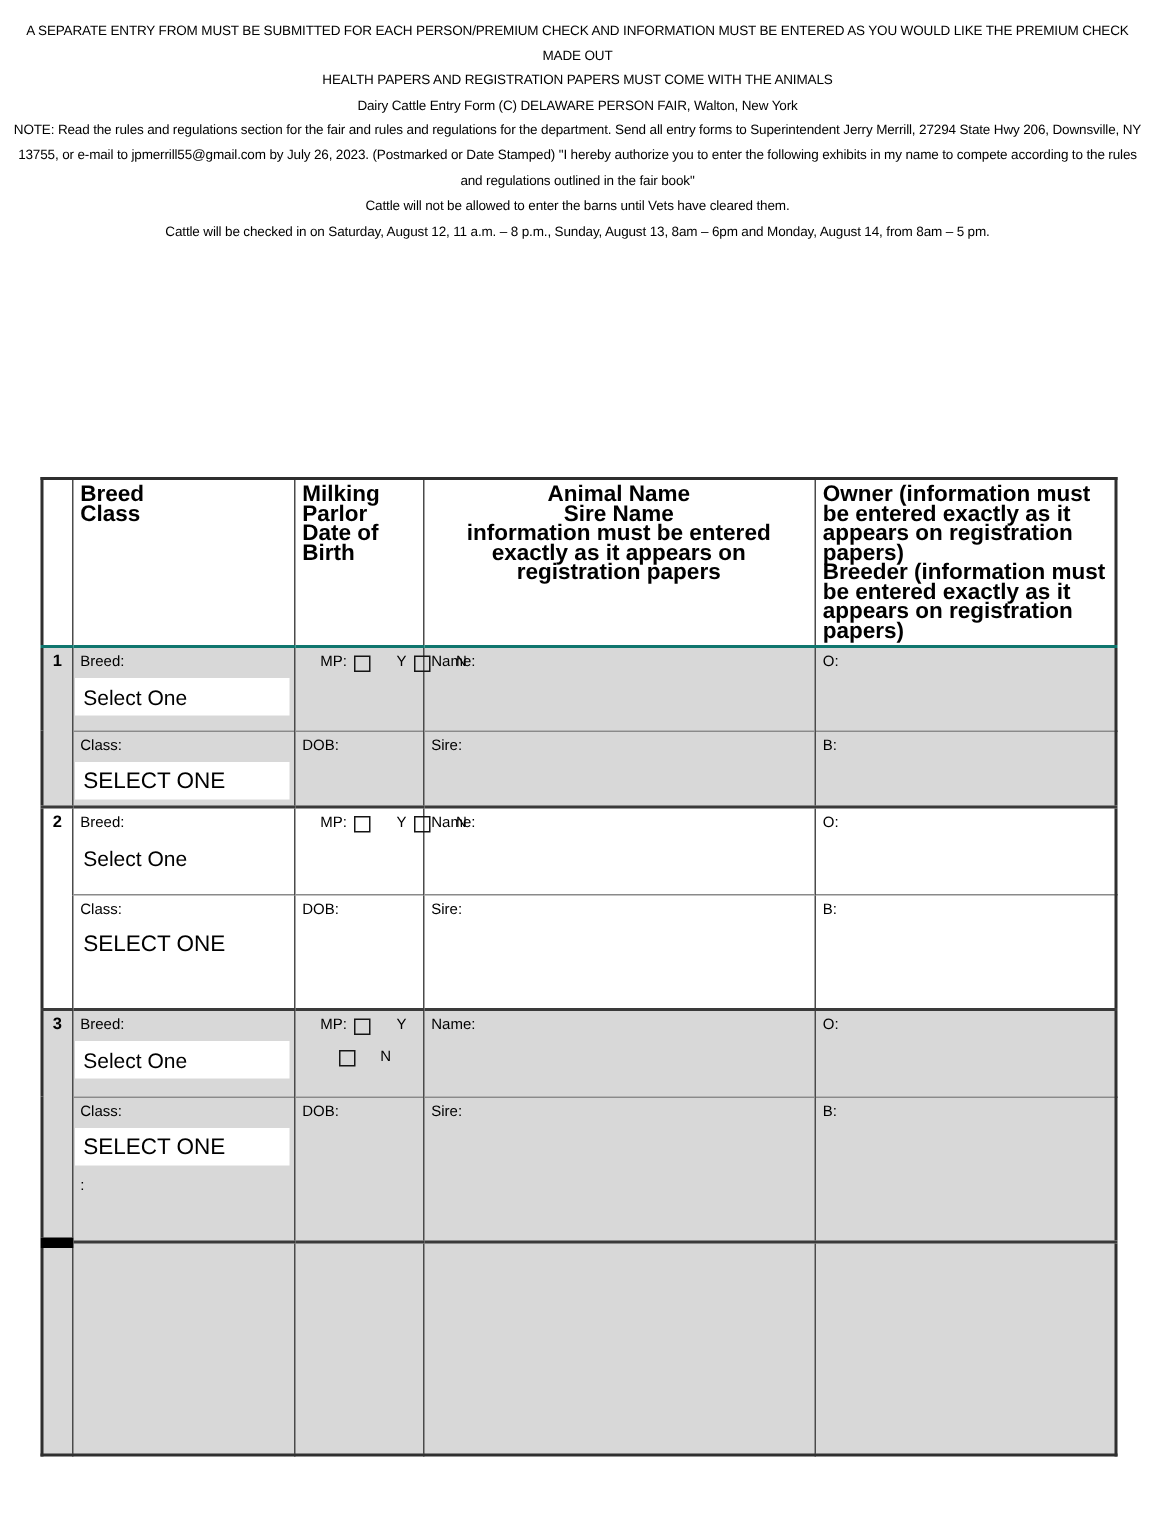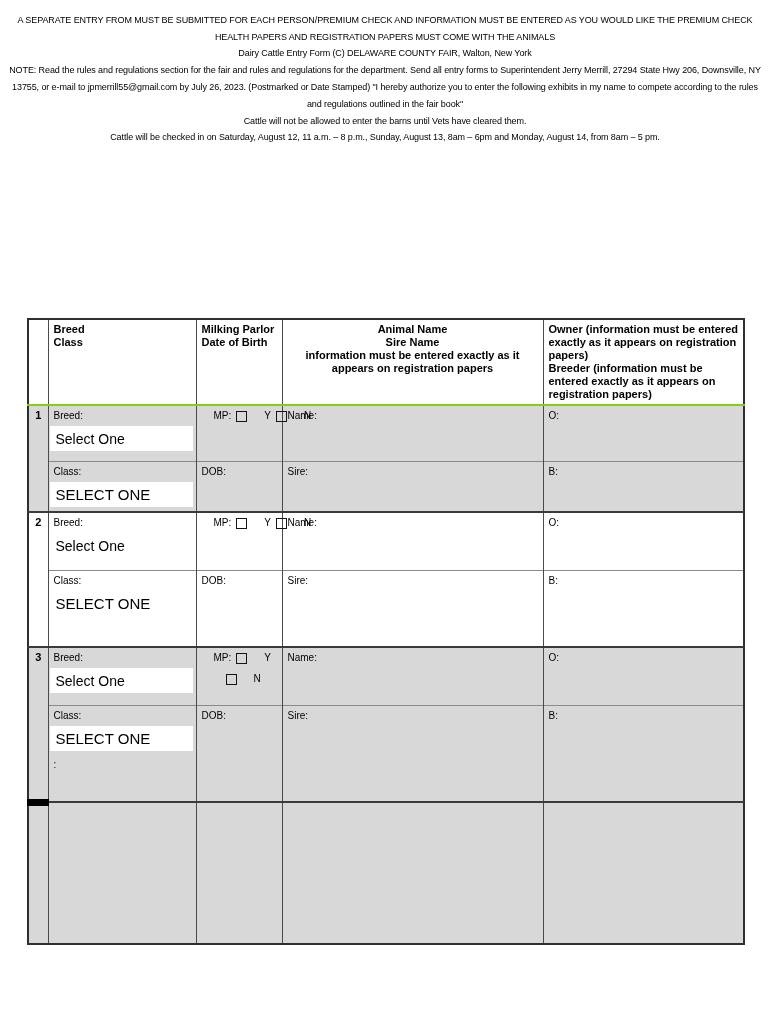--- a/index.html
+++ b/index.html
@@ -24,22 +24,22 @@
   
   table.entry{
     position:absolute;left:27px;top:318px;width:716px;
     border-collapse:collapse;table-layout:fixed;
     border:2px solid #2f2f2f;
   }
   .entry th,.entry td{
     border-left:1px solid #4a4a4a;vertical-align:top;padding:0;margin:0;
   }
   .entry thead th{
-    background:#ffffff;border-bottom:2px solid #84cc16;
-    font-size:11px;font-weight:bold;line-height:13px;text-align:left;
+    background:#ffffff;border-bottom:2px solid #0f766e;
+    font-size:15px;font-weight:bold;line-height:13px;text-align:left;
     padding:3px 5px;height:66px;
   }
   .entry thead th.center{text-align:center;}
   tr.r-top td{border-top:2px solid #3a3a3a;}
   tr.r-sub td{border-top:1px solid #8a8a8a;}
   tr.gray td{background:var(--row-shade,#d8d8d8);}
   td.num{
     font-weight:bold;font-size:11px;text-align:center;padding-top:3px;
   }
   td.num.black-top{border-top:7px solid #000;}
@@ -59,22 +59,23 @@
   }
   .extra{padding-top:8px;}
 </style>
 </head>
 <body>
 
 <div class="page">
 
   <div class="top-block">
     <div class="nline">A SEPARATE ENTRY FROM MUST BE SUBMITTED FOR EACH PERSON/PREMIUM CHECK AND INFORMATION MUST BE ENTERED AS YOU WOULD LIKE THE PREMIUM CHECK</div>
+    <div class="nline">MADE OUT</div>
     <div class="nline">HEALTH PAPERS AND REGISTRATION PAPERS MUST COME WITH THE ANIMALS</div>
-    <div class="nline">Dairy Cattle Entry Form (C) DELAWARE COUNTY FAIR, Walton, New York</div>
+    <div class="nline">Dairy Cattle Entry Form (C) DELAWARE PERSON FAIR, Walton, New York</div>
     <div class="note">NOTE: Read the rules and regulations section for the fair and rules and regulations for the department. Send all entry forms to Superintendent Jerry Merrill, 27294 State Hwy 206, Downsville, NY 13755, or e-mail to jpmerrill55@gmail.com by July 26, 2023. (Postmarked or Date Stamped) "I hereby authorize you to enter the following exhibits in my name to compete according to the rules and regulations outlined in the fair book"</div>
     <div class="nline">Cattle will not be allowed to enter the barns until Vets have cleared them.</div>
     <div class="nline">Cattle will be checked in on Saturday, August 12, 11 a.m. – 8 p.m., Sunday, August 13, 8am – 6pm and Monday, August 14, from 8am – 5 pm.</div>
   </div>
 
 
 
 
 
   <table class="entry">

